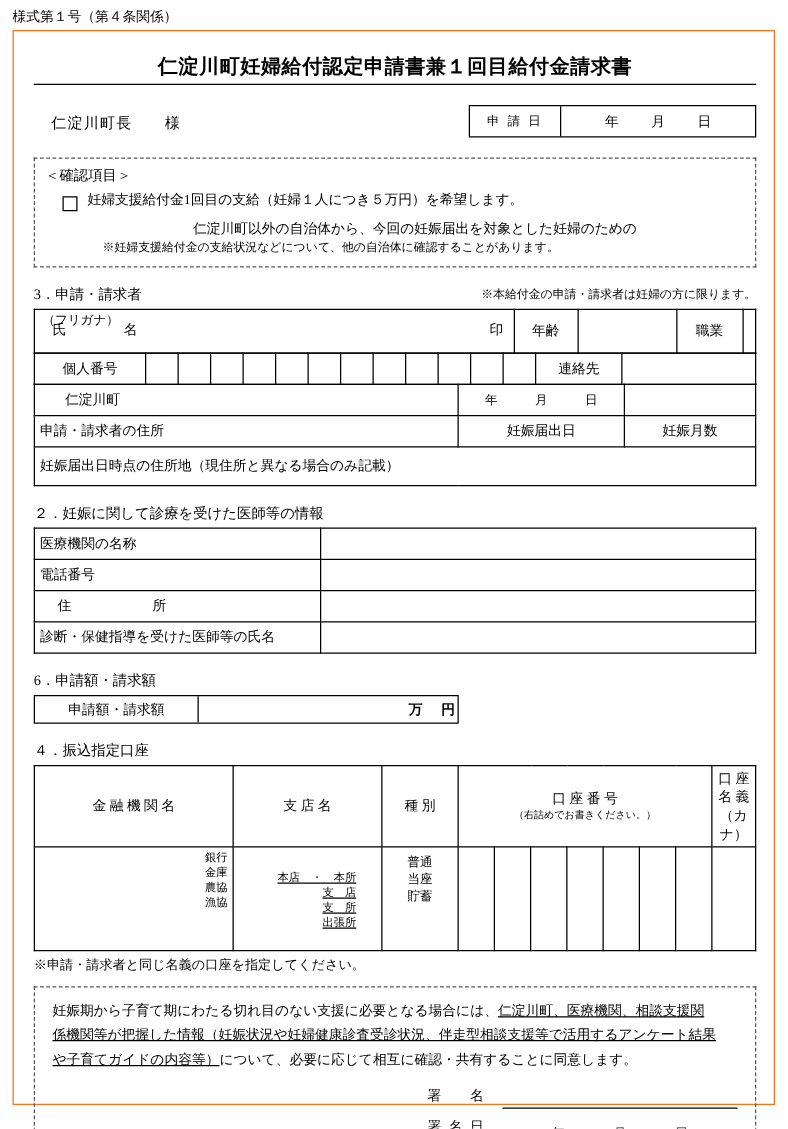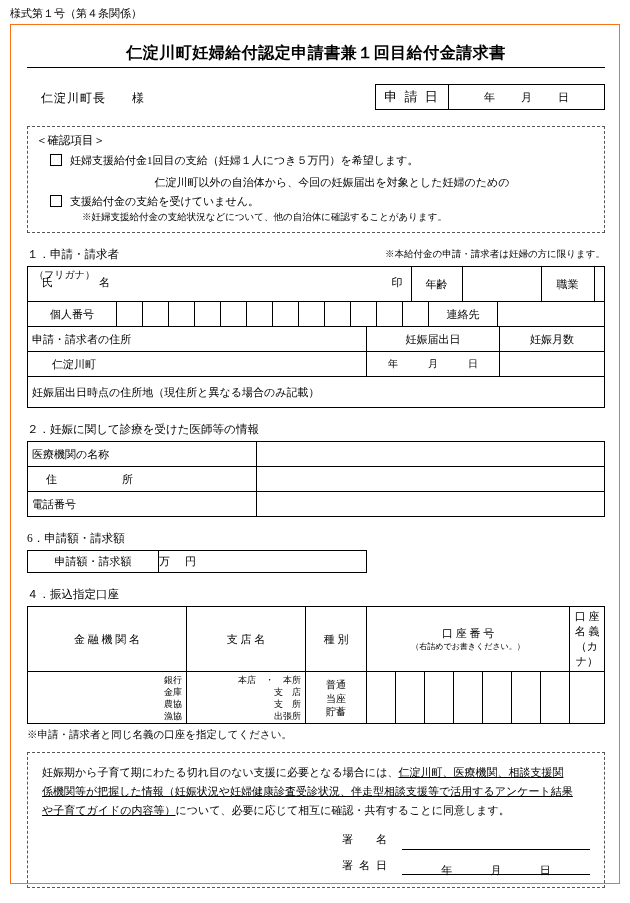--- a/index.html
+++ b/index.html
@@ -27,31 +27,31 @@
   }
 
   .row-mayor{margin-top:16px;position:relative;height:30px;}
   .mayor{position:absolute;left:14px;top:6px;font-size:12px;letter-spacing:1px;}
   .applydate{
     position:absolute;right:0;top:0;width:230px;height:26px;
     border:1px solid #000;box-sizing:border-box;display:flex;
   }
   .applydate .lbl{
     width:72px;border-right:1px solid #000;display:flex;align-items:center;
-    justify-content:center;font-size:13px;letter-spacing:2px;
+    justify-content:center;font-size:10px;letter-spacing:2px;
   }
   .applydate .val{flex:1;display:flex;align-items:center;justify-content:space-around;
     font-size:11px;padding:0 22px;}
 
   .confirm{
     margin-top:12px;border:1px dashed #555;padding:6px 8px 8px 8px;
     position:relative;box-sizing:border-box;
   }
   .confirm .hd{font-size:11.5px;margin-bottom:4px;}
-  .chkline{display:flex;align-items:flex-start;margin:3px 0 0 14px;}
+  .chkline{display:flex;align-items:flex-end;margin:3px 0 0 14px;}
   .chk{
     width:10px;height:10px;border:1px solid #000;display:inline-block;
     margin-right:8px;margin-top:2px;flex:none;
   }
   .chkline .txt{font-size:11px;line-height:1.5;}
   .note-sm{font-size:9.5px;margin:2px 0 0 46px;}
   .sub-ind{margin:6px 0 0 32px;font-size:11px;text-align:center;}
 
   .sec{margin-top:14px;}
   .sec-hd{font-size:11.5px;position:relative;height:15px;}
@@ -68,21 +68,21 @@
 
   .bank td{height:18px;}
   .bank .hdr td{text-align:center;font-size:11px;height:22px;}
   .kind{font-size:10px;line-height:1.35;text-align:center;}
   .banktypes{font-size:9px;line-height:1.35;text-align:right;padding-right:4px;}
 
   .amount{
     margin-top:4px;display:flex;width:340px;border:1px solid #000;box-sizing:border-box;
   }
   .amount .l{width:130px;border-right:1px solid #000;text-align:center;padding:3px 0;font-size:11px;}
-  .amount .r{flex:1;text-align:left;padding:3px 0;font-size:11px;letter-spacing:2px;}
+  .amount .r{flex:1;text-align:right;padding:3px 0;font-size:11px;letter-spacing:2px;font-weight:bold;}
 
   .note-star{font-size:10.5px;margin-top:4px;}
 
   .consent{
     margin-top:10px;border:1px dashed #555;padding:10px 14px 12px 14px;
     font-size:11px;line-height:1.75;box-sizing:border-box;
   }
   .consent u{text-decoration:underline;}
   .sign{margin-top:10px;}
   .signrow{display:flex;align-items:flex-end;margin-top:6px;}
@@ -116,30 +116,26 @@
         </div>
       </div>
 
       <div class="confirm">
         <div class="hd">＜確認項目＞</div>
         <div class="chkline">
           <span class="chk"></span>
           <span class="txt">妊婦支援給付金1回目の支給（妊婦１人につき５万円）を希望します。</span>
         </div>
         <div class="sub-ind">仁淀川町以外の自治体から、今回の妊娠届出を対象とした妊婦のための</div>
-        <div class="chkline">
-          <span class="chk"></span>
-          <span class="txt">支援給付金の支給を受けていません。</span>
-        </div>
         <div class="note-sm">※妊婦支援給付金の支給状況などについて、他の自治体に確認することがあります。</div>
       </div>
 
       <div class="sec">
         <div class="sec-hd">
-          <span>１．申請・請求者</span>
+          <span>3．申請・請求者</span>
           <span class="right">※本給付金の申請・請求者は妊婦の方に限ります。</span>
         </div>
 
         <table class="grid">
           <tbody>
               <tr>
             <td colspan="2" style="width:330px;padding:0;">
               <div class="namecell">
                 <div class="furigana" style="position:absolute;left:6px;top:1px;">（フリガナ）</div>
                 <div class="lbl">氏　　名</div>
@@ -172,52 +168,56 @@
             <td style="width:17px;"></td>
             <td class="c" style="width:60px;">連絡先</td>
             <td></td>
           </tr>
         </tbody>
           </table>
 
         <table class="grid" style="margin-top:-1px;">
           <tbody>
               <tr>
+            <td style="height:20px;padding-left:24px;">仁淀川町</td>
+            <td class="c" style="font-size:10px;">年　　　月　　　日</td>
+            <td></td>
+          </tr>
+          <tr>
             <td style="width:330px;height:18px;">申請・請求者の住所</td>
             <td class="c" style="width:124px;">妊娠届出日</td>
             <td class="c">妊娠月数</td>
           </tr>
           <tr>
-            <td style="height:20px;padding-left:24px;">仁淀川町</td>
-            <td class="c" style="font-size:10px;">年　　　月　　　日</td>
-            <td></td>
-          </tr>
-          <tr>
             <td colspan="3" style="height:26px;">妊娠届出日時点の住所地（現住所と異なる場合のみ記載）</td>
           </tr>
         </tbody>
           </table>
       </div>
 
       <div class="sec">
         <div class="sec-hd">
           <span>２．妊娠に関して診療を受けた医師等の情報</span>
         </div>
         <table class="grid">
           <tbody>
               <tr>
             <td style="width:220px;height:19px;">医療機関の名称</td>
             <td></td>
           </tr>
           <tr>
+            <td style="height:19px;">電話番号</td>
+            <td></td>
+          </tr>
+          <tr>
             <td style="height:19px;padding-left:18px;letter-spacing:8px;">住　　　所</td>
             <td></td>
           </tr>
           <tr>
-            <td style="height:19px;">電話番号</td>
+            <td style="height:19px;">診断・保健指導を受けた医師等の氏名</td>
             <td></td>
           </tr>
         </tbody>
           </table>
       </div>
 
       <div class="sec">
         <div class="sec-hd">
           <span>6．申請額・請求額</span>
         </div>
@@ -247,21 +247,21 @@
           </tr>
           <tr>
             <td style="height:46px;padding:0;vertical-align:top;">
               <div class="banktypes" style="padding-top:2px;">
                 <span>銀行</span><br>
                 <span>金庫</span><br>
                 <span>農協</span><br>
                 <span>漁協</span>
               </div>
             </td>
-            <td style="padding:0;vertical-align:top;">
+            <td style="padding:16px;vertical-align:top;text-decoration:underline;">
               <div class="banktypes" style="padding-top:2px;">
                 <span>本店　・　本所</span><br>
                 <span>支　店</span><br>
                 <span>支　所</span><br>
                 <span>出張所</span>
               </div>
             </td>
             <td style="padding:0;vertical-align:top;">
               <div class="kind" style="padding-top:6px;">
                 <span>普通</span><br>

